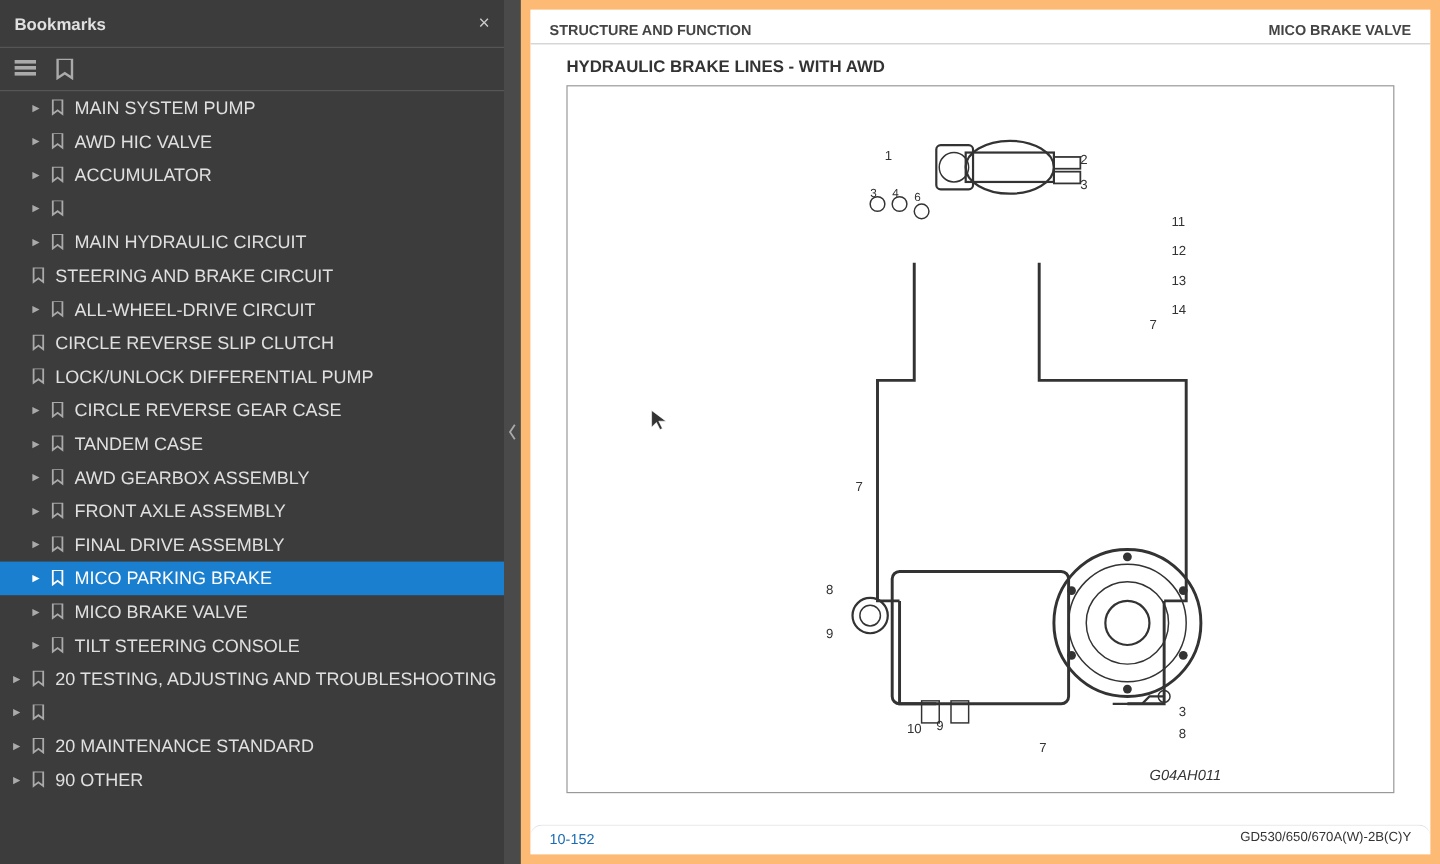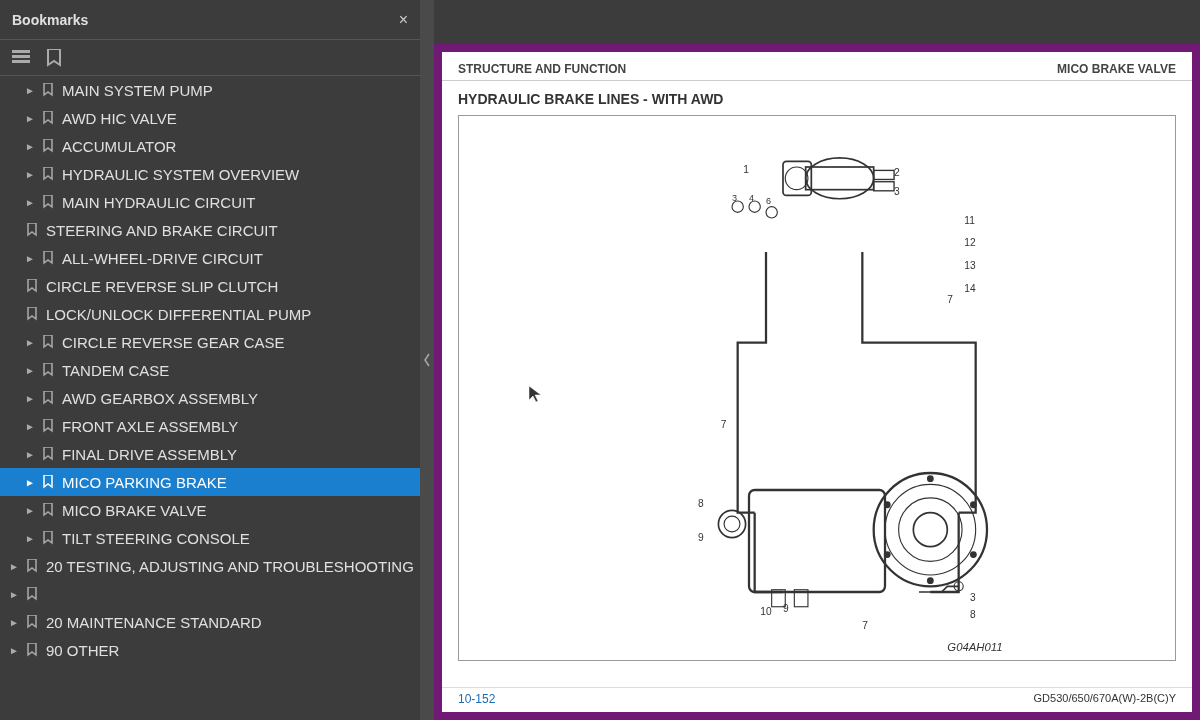--- a/index.html
+++ b/index.html
@@ -142,25 +142,24 @@
       align-items: center;
       justify-content: center;
       cursor: pointer;
       color: #aaa;
       font-size: 10px;
     }
 
     
     #main-content {
       flex: 1;
-      background: #701a75;
+      background: #fdba74;
       display: flex;
       flex-direction: column;
       overflow: hidden;
-      margin-top: 44px;
     }
 
     #doc-page {
       flex: 1;
       background: white;
       margin: 8px;
       position: relative;
       overflow: hidden;
       display: flex;
       flex-direction: column;
@@ -182,21 +181,21 @@
 
     #doc-header-right {
       font-size: 12px;
       font-weight: bold;
       color: #444;
       text-transform: uppercase;
     }
 
     #doc-body {
       flex: 1;
-      padding: 10px 16px;
+      padding: 10px 30px;
       overflow: hidden;
       position: relative;
     }
 
     #doc-subtitle {
       font-size: 14px;
       font-weight: bold;
       color: #333;
       margin-bottom: 8px;
     }
@@ -215,20 +214,21 @@
       height: 100%;
     }
 
     #doc-footer {
       display: flex;
       justify-content: space-between;
       padding: 4px 16px 6px;
       font-size: 12px;
       color: #1a6bb5;
       border-top: 1px solid #ddd;
+      border-radius: 10px;
     }
 
     #doc-footer-right {
       color: #333;
       font-size: 11px;
     }
 
     
     .cursor-arrow {
       position: absolute;
@@ -290,21 +290,20 @@
         </span>
         <span class="bookmark-label">ACCUMULATOR</span>
       </div>
       <div class="bookmark-item indent-1">
         <span class="chevron">►</span>
         <span class="bookmark-icon">
           <svg width="12" height="14" viewBox="0 0 12 14">
             <path d="M2 0 H10 V12 L6 9 L2 12 Z" fill="none" stroke="#aaa" stroke-width="1.5"></path>
           </svg>
         </span>
-        <span class="bookmark-label">HYDRAULIC SYSTEM OVERVIEW</span>
       </div>
       <div class="bookmark-item indent-1">
         <span class="chevron">►</span>
         <span class="bookmark-icon">
           <svg width="12" height="14" viewBox="0 0 12 14">
             <path d="M2 0 H10 V12 L6 9 L2 12 Z" fill="none" stroke="#aaa" stroke-width="1.5"></path>
           </svg>
         </span>
         <span class="bookmark-label">MAIN HYDRAULIC CIRCUIT</span>
       </div>

